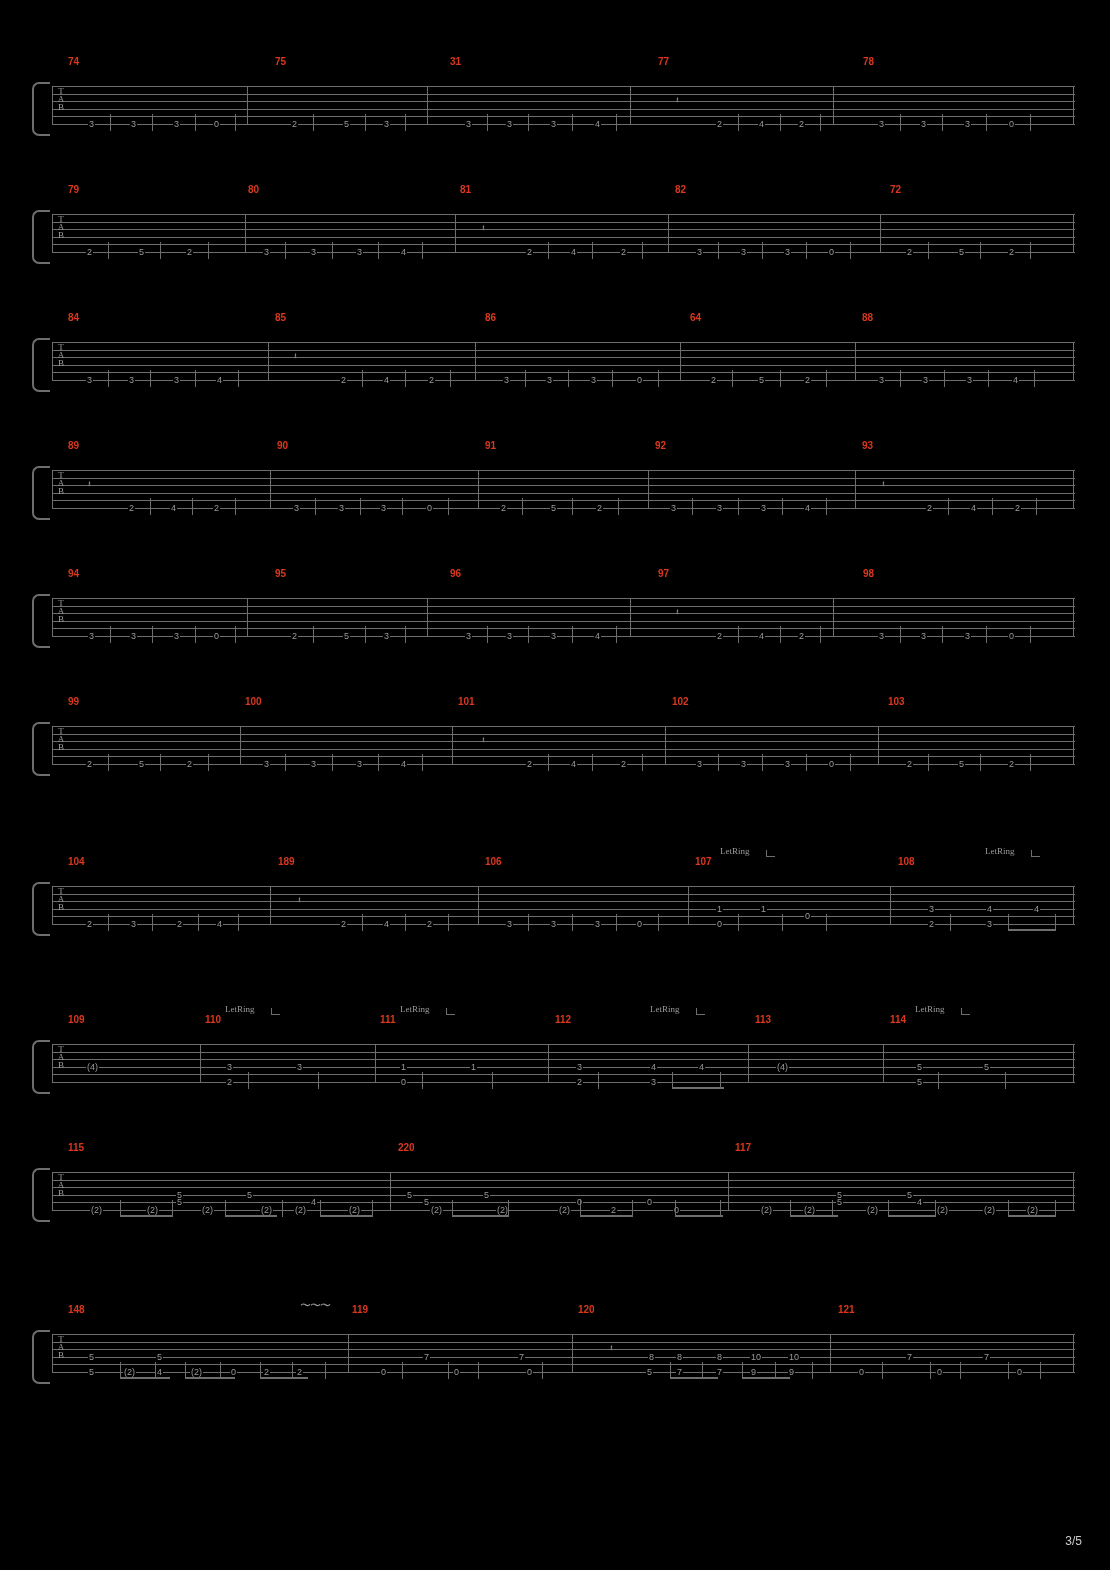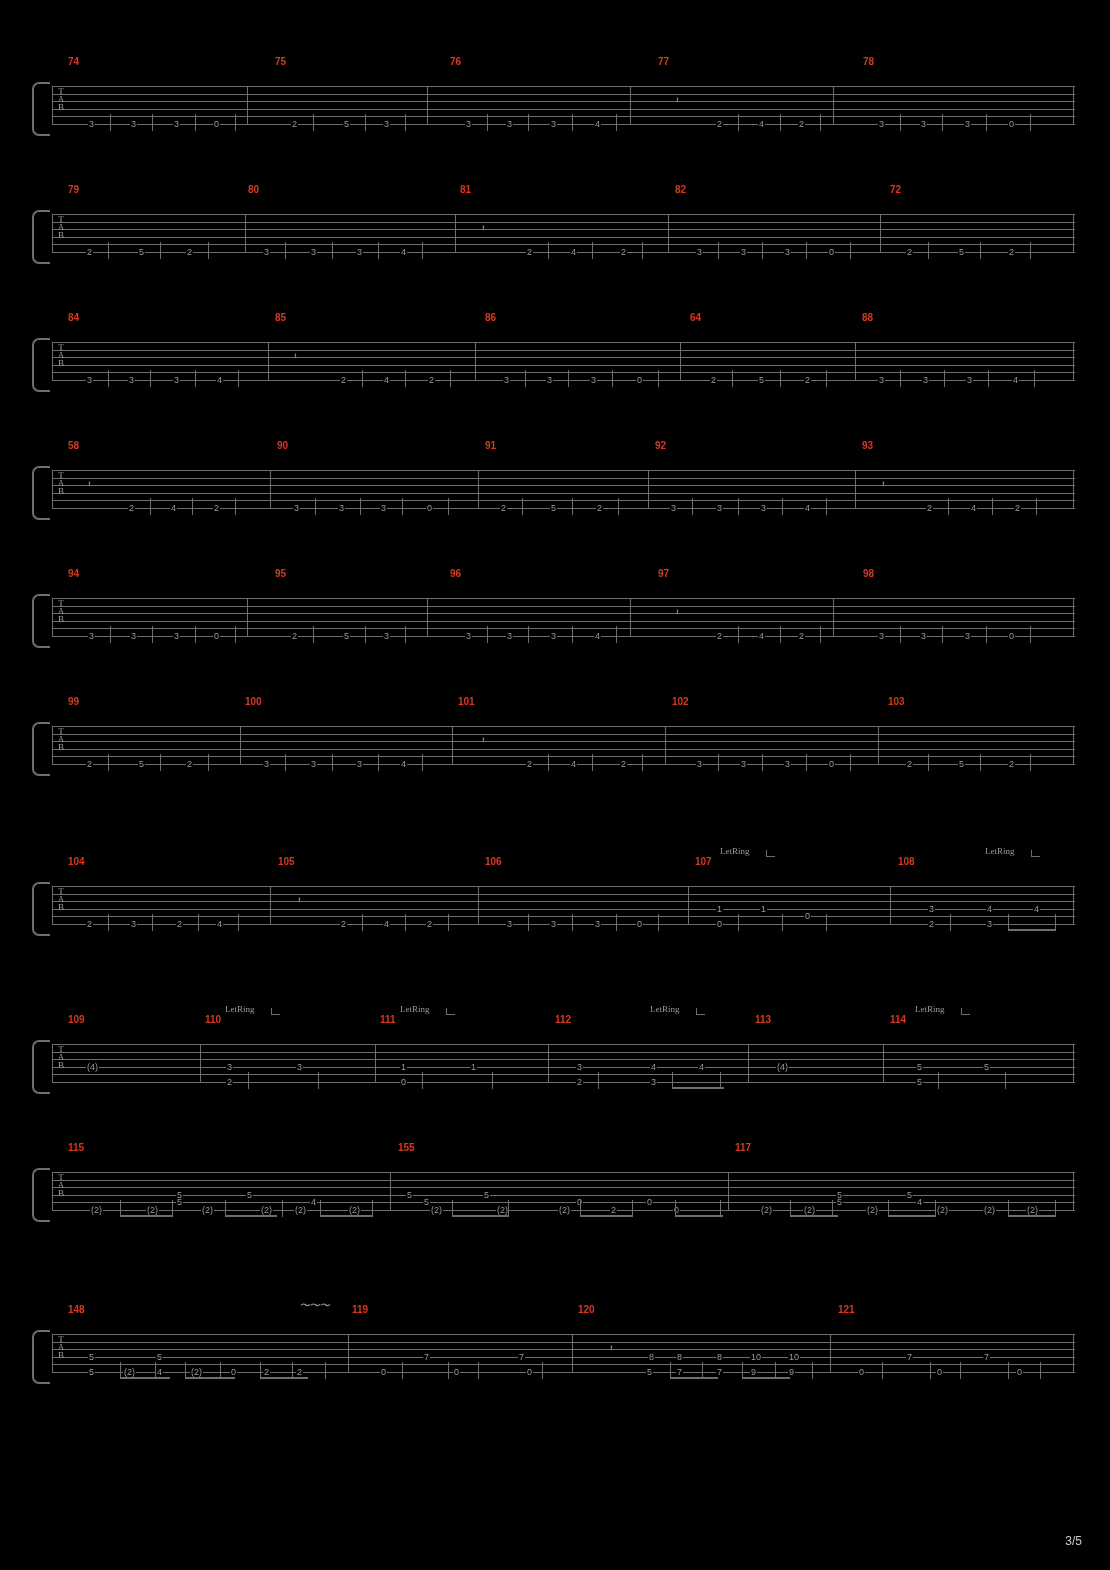--- a/index.html
+++ b/index.html
@@ -139,21 +139,21 @@
     font-family: "Liberation Sans", sans-serif;
   }
 </style>
 </head>
 <body>
 
 <div id="sheet">
     <div class="system" style="top: 72px;">
       <div class="measnum" style="left: 38px; top: -16px;">74</div>
       <div class="measnum" style="left: 245px; top: -16px;">75</div>
-      <div class="measnum" style="left: 420px; top: -16px;">76</div>
+      <div class="measnum" style="left: 420px; top: -16px;">31</div>
       <div class="measnum" style="left: 628px; top: -16px;">77</div>
       <div class="measnum" style="left: 833px; top: -16px;">78</div>
       <div class="staff" style="height: 38px;">
         <div class="brace"></div>
         <div class="line" style="top: 0px;"></div>
         <div class="line" style="top: 7.6px;"></div>
         <div class="line" style="top: 15.2px;"></div>
         <div class="line" style="top: 22.8px;"></div>
         <div class="line" style="top: 30.4px;"></div>
         <div class="line" style="top: 38px;"></div>
@@ -333,21 +333,21 @@
         <div class="stem" style="left: 680px;"></div>
         <div class="stem" style="left: 728px;"></div>
         <div class="stem" style="left: 774px;"></div>
         <div class="stem" style="left: 848px;"></div>
         <div class="stem" style="left: 892px;"></div>
         <div class="stem" style="left: 936px;"></div>
         <div class="stem" style="left: 982px;"></div>
       </div>
     </div>
     <div class="system" style="top: 456px;">
-      <div class="measnum" style="left: 38px; top: -16px;">58</div>
+      <div class="measnum" style="left: 38px; top: -16px;">89</div>
       <div class="measnum" style="left: 247px; top: -16px;">90</div>
       <div class="measnum" style="left: 455px; top: -16px;">91</div>
       <div class="measnum" style="left: 625px; top: -16px;">92</div>
       <div class="measnum" style="left: 832px; top: -16px;">93</div>
       <div class="staff" style="height: 38px;">
         <div class="brace"></div>
         <div class="line" style="top: 0px;"></div>
         <div class="line" style="top: 7.6px;"></div>
         <div class="line" style="top: 15.2px;"></div>
         <div class="line" style="top: 22.8px;"></div>
@@ -529,21 +529,21 @@
         <div class="stem" style="left: 710px;"></div>
         <div class="stem" style="left: 754px;"></div>
         <div class="stem" style="left: 798px;"></div>
         <div class="stem" style="left: 876px;"></div>
         <div class="stem" style="left: 928px;"></div>
         <div class="stem" style="left: 978px;"></div>
       </div>
     </div>
     <div class="system" style="top: 872px;">
       <div class="measnum" style="left: 38px; top: -16px;">104</div>
-      <div class="measnum" style="left: 248px; top: -16px;">105</div>
+      <div class="measnum" style="left: 248px; top: -16px;">189</div>
       <div class="measnum" style="left: 455px; top: -16px;">106</div>
       <div class="measnum" style="left: 665px; top: -16px;">107</div>
       <div class="measnum" style="left: 868px; top: -16px;">108</div>
       <div class="letring" style="left: 690px; top: -26px;">LetRing</div>
       <div class="lrline" style="left: 736px; top: -22px; width: 8px;"></div>
       <div class="letring" style="left: 955px; top: -26px;">LetRing</div>
       <div class="lrline" style="left: 1001px; top: -22px; width: 8px;"></div>
       <div class="staff" style="height: 38px;">
         <div class="brace"></div>
         <div class="line" style="top: 0px;"></div>
@@ -666,21 +666,21 @@
         <div class="stem" style="left: 546px;"></div>
         <div class="stem" style="left: 620px;"></div>
         <div class="stem" style="left: 668px;"></div>
         <div class="stem" style="left: 886px;"></div>
         <div class="stem" style="left: 953px;"></div>
         <div class="beam" style="left: 620px; width: 52px; top: 15px;"></div>
       </div>
     </div>
     <div class="system" style="top: 1158px;">
       <div class="measnum" style="left: 38px; top: -16px;">115</div>
-      <div class="measnum" style="left: 368px; top: -16px;">155</div>
+      <div class="measnum" style="left: 368px; top: -16px;">220</div>
       <div class="measnum" style="left: 705px; top: -16px;">117</div>
       <div class="staff" style="height: 38px;">
         <div class="brace"></div>
         <div class="line" style="top: 0px;"></div>
         <div class="line" style="top: 7.6px;"></div>
         <div class="line" style="top: 15.2px;"></div>
         <div class="line" style="top: 22.8px;"></div>
         <div class="line" style="top: 30.4px;"></div>
         <div class="line" style="top: 38px;"></div>
         <div class="tabclef">

